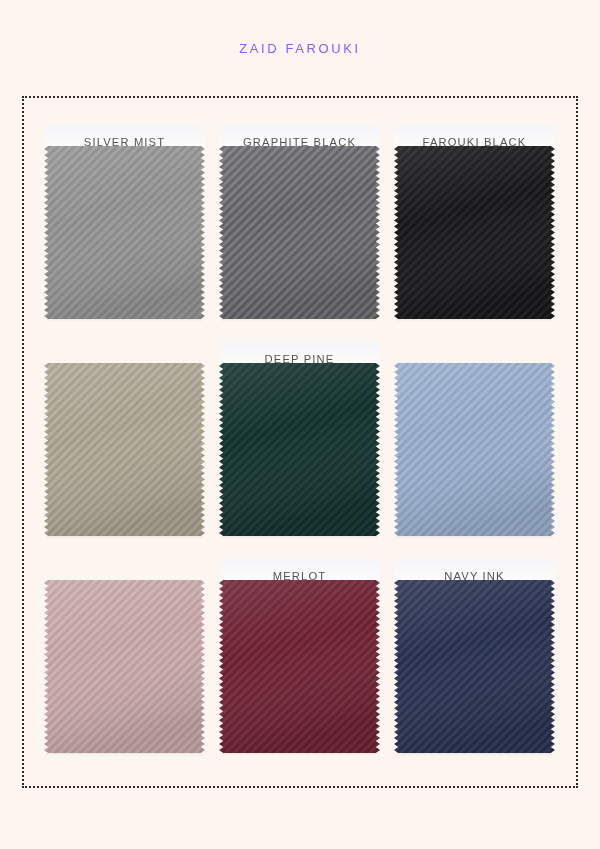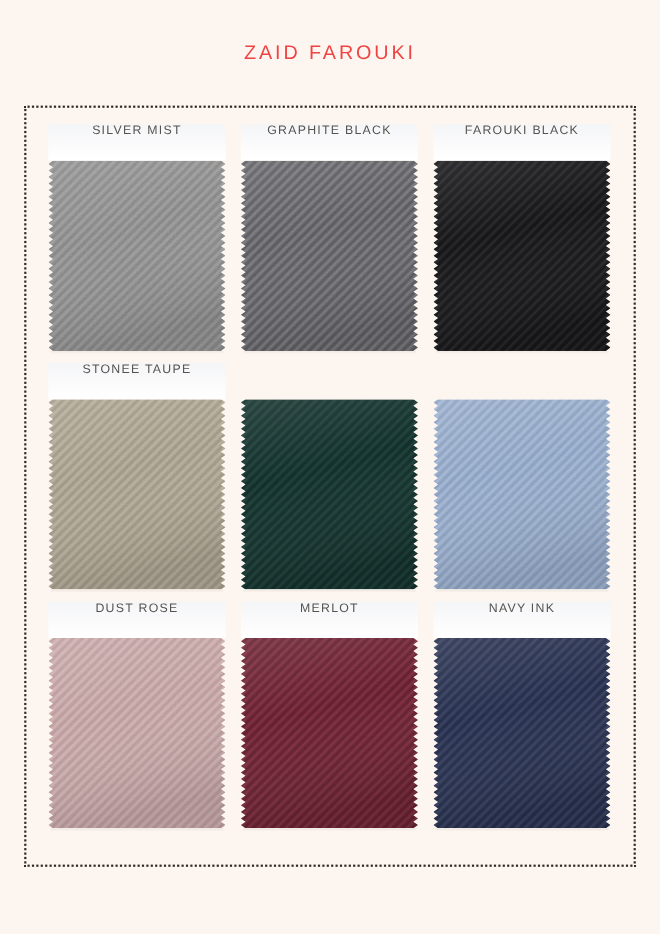--- a/index.html
+++ b/index.html
@@ -19,23 +19,23 @@
   
   #brand-title {
     position:absolute;
     top:0; left:0; right:0;
     height:96px;
     display:flex;
     align-items:center;
     justify-content:center;
   }
   #brand-title .title-text {
-    font-size:18px;
+    font-size:13px;
     letter-spacing:2.6px;
-    color:#ef4444;
+    color:#8b5cf6;
     font-weight:400;
     white-space:nowrap;
   }
 
   
   #card-frame {
     position:absolute;
     left:22px;
     top:96px;
     width:556px;
@@ -59,25 +59,26 @@
 
   .swatch-card {
     position:relative;
     width:161px;
     height:206px;
   }
 
   
   .swatch-label {
     position:absolute;
-    top:0; left:0;
+    top:12px; left:0;
     width:161px;
     height:33px;
     background:linear-gradient(180deg,#f4f5f7 0%,#fbfbfc 55%,#ffffff 100%);
     display:flex;
+    align-items:center;
     justify-content:center;
   }
   .swatch-label .label-text {
     font-size:11.2px;
     letter-spacing:1.15px;
     color:#55534f;
     white-space:nowrap;
     font-weight:400;
   }
 
@@ -208,23 +209,20 @@
           <g clip-path="url(#clip-midnight-black)">
             <rect width="161" height="173" fill="#1a1a1c"></rect>
             <rect width="161" height="173" fill="url(#twill-midnight-black)" opacity="0.78"></rect>
             <rect width="161" height="173" filter="url(#noise-midnight-black)" opacity="0.20" style="mix-blend-mode:overlay"></rect>
             <rect width="161" height="173" fill="url(#sh-midnight-black)"></rect>
           </g>
         </svg>
       </div>
     </div>
     <div class="swatch-card">
-      <div class="swatch-label">
-        <span class="label-text">STONEE TAUPE</span>
-      </div>
       <div class="swatch-fabric">
         <svg width="161" height="173" viewBox="0 0 161 173">
           <defs>
             <clipPath id="clip-stonee-taupe">
               <path d="M 4.2 0 L 156.8 0 L 161 2.98 L 156.8 5.97 L 161 8.95 L 156.8 11.93 L 161 14.91 L 156.8 17.90 L 161 20.88 L 156.8 23.86 L 161 26.84 L 156.8 29.83 L 161 32.81 L 156.8 35.79 L 161 38.78 L 156.8 41.76 L 161 44.74 L 156.8 47.72 L 161 50.71 L 156.8 53.69 L 161 56.67 L 156.8 59.66 L 161 62.64 L 156.8 65.62 L 161 68.60 L 156.8 71.59 L 161 74.57 L 156.8 77.55 L 161 80.53 L 156.8 83.52 L 161 86.50 L 156.8 89.48 L 161 92.47 L 156.8 95.45 L 161 98.43 L 156.8 101.41 L 161 104.40 L 156.8 107.38 L 161 110.36 L 156.8 113.34 L 161 116.33 L 156.8 119.31 L 161 122.29 L 156.8 125.28 L 161 128.26 L 156.8 131.24 L 161 134.22 L 156.8 137.21 L 161 140.19 L 156.8 143.17 L 161 146.16 L 156.8 149.14 L 161 152.12 L 156.8 155.10 L 161 158.09 L 156.8 161.07 L 161 164.05 L 156.8 167.03 L 161 170.02 L 156.8 173.00 L 4.2 173 L 0 170.02 L 4.2 167.03 L 0 164.05 L 4.2 161.07 L 0 158.09 L 4.2 155.10 L 0 152.12 L 4.2 149.14 L 0 146.16 L 4.2 143.17 L 0 140.19 L 4.2 137.21 L 0 134.22 L 4.2 131.24 L 0 128.26 L 4.2 125.28 L 0 122.29 L 4.2 119.31 L 0 116.33 L 4.2 113.34 L 0 110.36 L 4.2 107.38 L 0 104.40 L 4.2 101.41 L 0 98.43 L 4.2 95.45 L 0 92.47 L 4.2 89.48 L 0 86.50 L 4.2 83.52 L 0 80.53 L 4.2 77.55 L 0 74.57 L 4.2 71.59 L 0 68.60 L 4.2 65.62 L 0 62.64 L 4.2 59.66 L 0 56.67 L 4.2 53.69 L 0 50.71 L 4.2 47.72 L 0 44.74 L 4.2 41.76 L 0 38.78 L 4.2 35.79 L 0 32.81 L 4.2 29.83 L 0 26.84 L 4.2 23.86 L 0 20.88 L 4.2 17.90 L 0 14.91 L 4.2 11.93 L 0 8.95 L 4.2 5.97 L 0 2.98 L 4.2 0.00 Z"></path>
             </clipPath>
             <pattern id="twill-stonee-taupe" width="6" height="6" patternUnits="userSpaceOnUse" patternTransform="rotate(-45)">
               <rect width="6" height="6" fill="#a8a08d"></rect>
               <rect x="0" y="0" width="6" height="2" fill="#c2bbab" opacity="0.55"></rect>
               <rect x="0" y="3" width="6" height="2" fill="#877f6c" opacity="0.5"></rect>
@@ -242,20 +240,23 @@
           <g clip-path="url(#clip-stonee-taupe)">
             <rect width="161" height="173" fill="#a8a08d"></rect>
             <rect width="161" height="173" fill="url(#twill-stonee-taupe)" opacity="0.78"></rect>
             <rect width="161" height="173" filter="url(#noise-stonee-taupe)" opacity="0.20" style="mix-blend-mode:overlay"></rect>
             <rect width="161" height="173" fill="url(#sh-stonee-taupe)"></rect>
           </g>
         </svg>
       </div>
     </div>
     <div class="swatch-card">
+      <div class="swatch-label">
+        <span class="label-text">DEEP PINE</span>
+      </div>
       <div class="swatch-fabric">
         <svg width="161" height="173" viewBox="0 0 161 173">
           <defs>
             <clipPath id="clip-deep-pine">
               <path d="M 4.2 0 L 156.8 0 L 161 2.98 L 156.8 5.97 L 161 8.95 L 156.8 11.93 L 161 14.91 L 156.8 17.90 L 161 20.88 L 156.8 23.86 L 161 26.84 L 156.8 29.83 L 161 32.81 L 156.8 35.79 L 161 38.78 L 156.8 41.76 L 161 44.74 L 156.8 47.72 L 161 50.71 L 156.8 53.69 L 161 56.67 L 156.8 59.66 L 161 62.64 L 156.8 65.62 L 161 68.60 L 156.8 71.59 L 161 74.57 L 156.8 77.55 L 161 80.53 L 156.8 83.52 L 161 86.50 L 156.8 89.48 L 161 92.47 L 156.8 95.45 L 161 98.43 L 156.8 101.41 L 161 104.40 L 156.8 107.38 L 161 110.36 L 156.8 113.34 L 161 116.33 L 156.8 119.31 L 161 122.29 L 156.8 125.28 L 161 128.26 L 156.8 131.24 L 161 134.22 L 156.8 137.21 L 161 140.19 L 156.8 143.17 L 161 146.16 L 156.8 149.14 L 161 152.12 L 156.8 155.10 L 161 158.09 L 156.8 161.07 L 161 164.05 L 156.8 167.03 L 161 170.02 L 156.8 173.00 L 4.2 173 L 0 170.02 L 4.2 167.03 L 0 164.05 L 4.2 161.07 L 0 158.09 L 4.2 155.10 L 0 152.12 L 4.2 149.14 L 0 146.16 L 4.2 143.17 L 0 140.19 L 4.2 137.21 L 0 134.22 L 4.2 131.24 L 0 128.26 L 4.2 125.28 L 0 122.29 L 4.2 119.31 L 0 116.33 L 4.2 113.34 L 0 110.36 L 4.2 107.38 L 0 104.40 L 4.2 101.41 L 0 98.43 L 4.2 95.45 L 0 92.47 L 4.2 89.48 L 0 86.50 L 4.2 83.52 L 0 80.53 L 4.2 77.55 L 0 74.57 L 4.2 71.59 L 0 68.60 L 4.2 65.62 L 0 62.64 L 4.2 59.66 L 0 56.67 L 4.2 53.69 L 0 50.71 L 4.2 47.72 L 0 44.74 L 4.2 41.76 L 0 38.78 L 4.2 35.79 L 0 32.81 L 4.2 29.83 L 0 26.84 L 4.2 23.86 L 0 20.88 L 4.2 17.90 L 0 14.91 L 4.2 11.93 L 0 8.95 L 4.2 5.97 L 0 2.98 L 4.2 0.00 Z"></path>
             </clipPath>
             <pattern id="twill-deep-pine" width="6" height="6" patternUnits="userSpaceOnUse" patternTransform="rotate(-45)">
               <rect width="6" height="6" fill="#16332f"></rect>
               <rect x="0" y="0" width="6" height="2" fill="#274a45" opacity="0.55"></rect>
               <rect x="0" y="3" width="6" height="2" fill="#0a1f1c" opacity="0.5"></rect>
@@ -304,23 +305,20 @@
           <g clip-path="url(#clip-powder-blue)">
             <rect width="161" height="173" fill="#93a8c8"></rect>
             <rect width="161" height="173" fill="url(#twill-powder-blue)" opacity="0.78"></rect>
             <rect width="161" height="173" filter="url(#noise-powder-blue)" opacity="0.20" style="mix-blend-mode:overlay"></rect>
             <rect width="161" height="173" fill="url(#sh-powder-blue)"></rect>
           </g>
         </svg>
       </div>
     </div>
     <div class="swatch-card">
-      <div class="swatch-label">
-        <span class="label-text">DUST ROSE</span>
-      </div>
       <div class="swatch-fabric">
         <svg width="161" height="173" viewBox="0 0 161 173">
           <defs>
             <clipPath id="clip-dust-rose">
               <path d="M 4.2 0 L 156.8 0 L 161 2.98 L 156.8 5.97 L 161 8.95 L 156.8 11.93 L 161 14.91 L 156.8 17.90 L 161 20.88 L 156.8 23.86 L 161 26.84 L 156.8 29.83 L 161 32.81 L 156.8 35.79 L 161 38.78 L 156.8 41.76 L 161 44.74 L 156.8 47.72 L 161 50.71 L 156.8 53.69 L 161 56.67 L 156.8 59.66 L 161 62.64 L 156.8 65.62 L 161 68.60 L 156.8 71.59 L 161 74.57 L 156.8 77.55 L 161 80.53 L 156.8 83.52 L 161 86.50 L 156.8 89.48 L 161 92.47 L 156.8 95.45 L 161 98.43 L 156.8 101.41 L 161 104.40 L 156.8 107.38 L 161 110.36 L 156.8 113.34 L 161 116.33 L 156.8 119.31 L 161 122.29 L 156.8 125.28 L 161 128.26 L 156.8 131.24 L 161 134.22 L 156.8 137.21 L 161 140.19 L 156.8 143.17 L 161 146.16 L 156.8 149.14 L 161 152.12 L 156.8 155.10 L 161 158.09 L 156.8 161.07 L 161 164.05 L 156.8 167.03 L 161 170.02 L 156.8 173.00 L 4.2 173 L 0 170.02 L 4.2 167.03 L 0 164.05 L 4.2 161.07 L 0 158.09 L 4.2 155.10 L 0 152.12 L 4.2 149.14 L 0 146.16 L 4.2 143.17 L 0 140.19 L 4.2 137.21 L 0 134.22 L 4.2 131.24 L 0 128.26 L 4.2 125.28 L 0 122.29 L 4.2 119.31 L 0 116.33 L 4.2 113.34 L 0 110.36 L 4.2 107.38 L 0 104.40 L 4.2 101.41 L 0 98.43 L 4.2 95.45 L 0 92.47 L 4.2 89.48 L 0 86.50 L 4.2 83.52 L 0 80.53 L 4.2 77.55 L 0 74.57 L 4.2 71.59 L 0 68.60 L 4.2 65.62 L 0 62.64 L 4.2 59.66 L 0 56.67 L 4.2 53.69 L 0 50.71 L 4.2 47.72 L 0 44.74 L 4.2 41.76 L 0 38.78 L 4.2 35.79 L 0 32.81 L 4.2 29.83 L 0 26.84 L 4.2 23.86 L 0 20.88 L 4.2 17.90 L 0 14.91 L 4.2 11.93 L 0 8.95 L 4.2 5.97 L 0 2.98 L 4.2 0.00 Z"></path>
             </clipPath>
             <pattern id="twill-dust-rose" width="6" height="6" patternUnits="userSpaceOnUse" patternTransform="rotate(-45)">
               <rect width="6" height="6" fill="#c4a3a3"></rect>
               <rect x="0" y="0" width="6" height="2" fill="#dabfbf" opacity="0.55"></rect>
               <rect x="0" y="3" width="6" height="2" fill="#a78484" opacity="0.5"></rect>

